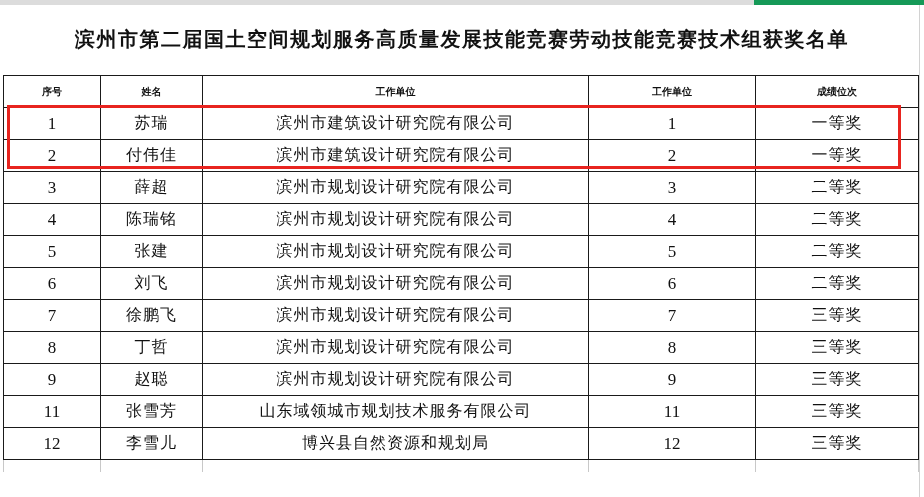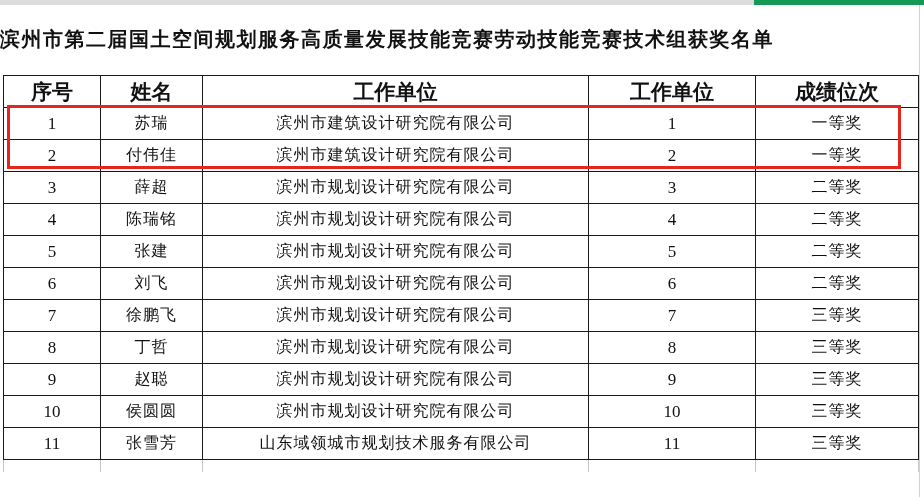--- a/index.html
+++ b/index.html
@@ -16,40 +16,40 @@
   }
   .top-strip{position:absolute;top:0;height:5px;}
   .top-strip.gray{left:0;width:754px;background:var(--strip-gray);}
   .top-strip.green{left:754px;width:170px;background:var(--accent-green);}
   .right-edge-line{
     position:absolute;left:919px;top:5px;width:1px;height:492px;
     background:#d2d2d2;
   }
   .page-title{
     position:absolute;top:26px;left:0;width:100%;
-    text-align:left;
+    text-align:center;
     font-size:20px;font-weight:bold;color:#111;
     letter-spacing:1.5px;
     font-family:"Liberation Serif","DejaVu Serif",serif;
     white-space:nowrap;
   }
   table.award-table{
     position:absolute;left:3px;top:75px;width:915px;
     border-collapse:collapse;table-layout:fixed;
     background:#fff;
   }
   .award-table th,.award-table td{
     border:1px solid var(--grid);
     height:31px;padding:0;
     text-align:center;vertical-align:middle;
     overflow:hidden;white-space:nowrap;
   }
   .award-table th{
     font-family:"Liberation Sans","DejaVu Sans",sans-serif;
-    font-weight:bold;font-size:21px;color:#111;
+    font-weight:bold;font-size:10px;color:#111;
   }
   .award-table td{
     font-family:"Liberation Serif","DejaVu Serif",serif;
     font-size:16px;color:#111;
     letter-spacing:1px;
   }
   .award-table td.num{letter-spacing:0;font-size:17px;}
   .award-table tr.partial td{
     border:1px solid #c8c8c8;
     border-bottom:none;
@@ -147,31 +147,31 @@
         <td>三等奖</td>
       </tr>
       <tr>
         <td class="num">9</td>
         <td>赵聪</td>
         <td>滨州市规划设计研究院有限公司</td>
         <td class="num">9</td>
         <td>三等奖</td>
       </tr>
       <tr>
-        <td class="num">10</td>
-        <td>侯圆圆</td>
-        <td>滨州市规划设计研究院有限公司</td>
-        <td class="num">10</td>
-        <td>三等奖</td>
-      </tr>
-      <tr>
         <td class="num">11</td>
         <td>张雪芳</td>
         <td>山东域领城市规划技术服务有限公司</td>
         <td class="num">11</td>
+        <td>三等奖</td>
+      </tr>
+      <tr>
+        <td class="num">12</td>
+        <td>李雪儿</td>
+        <td>博兴县自然资源和规划局</td>
+        <td class="num">12</td>
         <td>三等奖</td>
       </tr>
       <tr class="partial">
         <td></td>
         <td></td>
         <td></td>
         <td></td>
         <td></td>
       </tr>
     </tbody>

